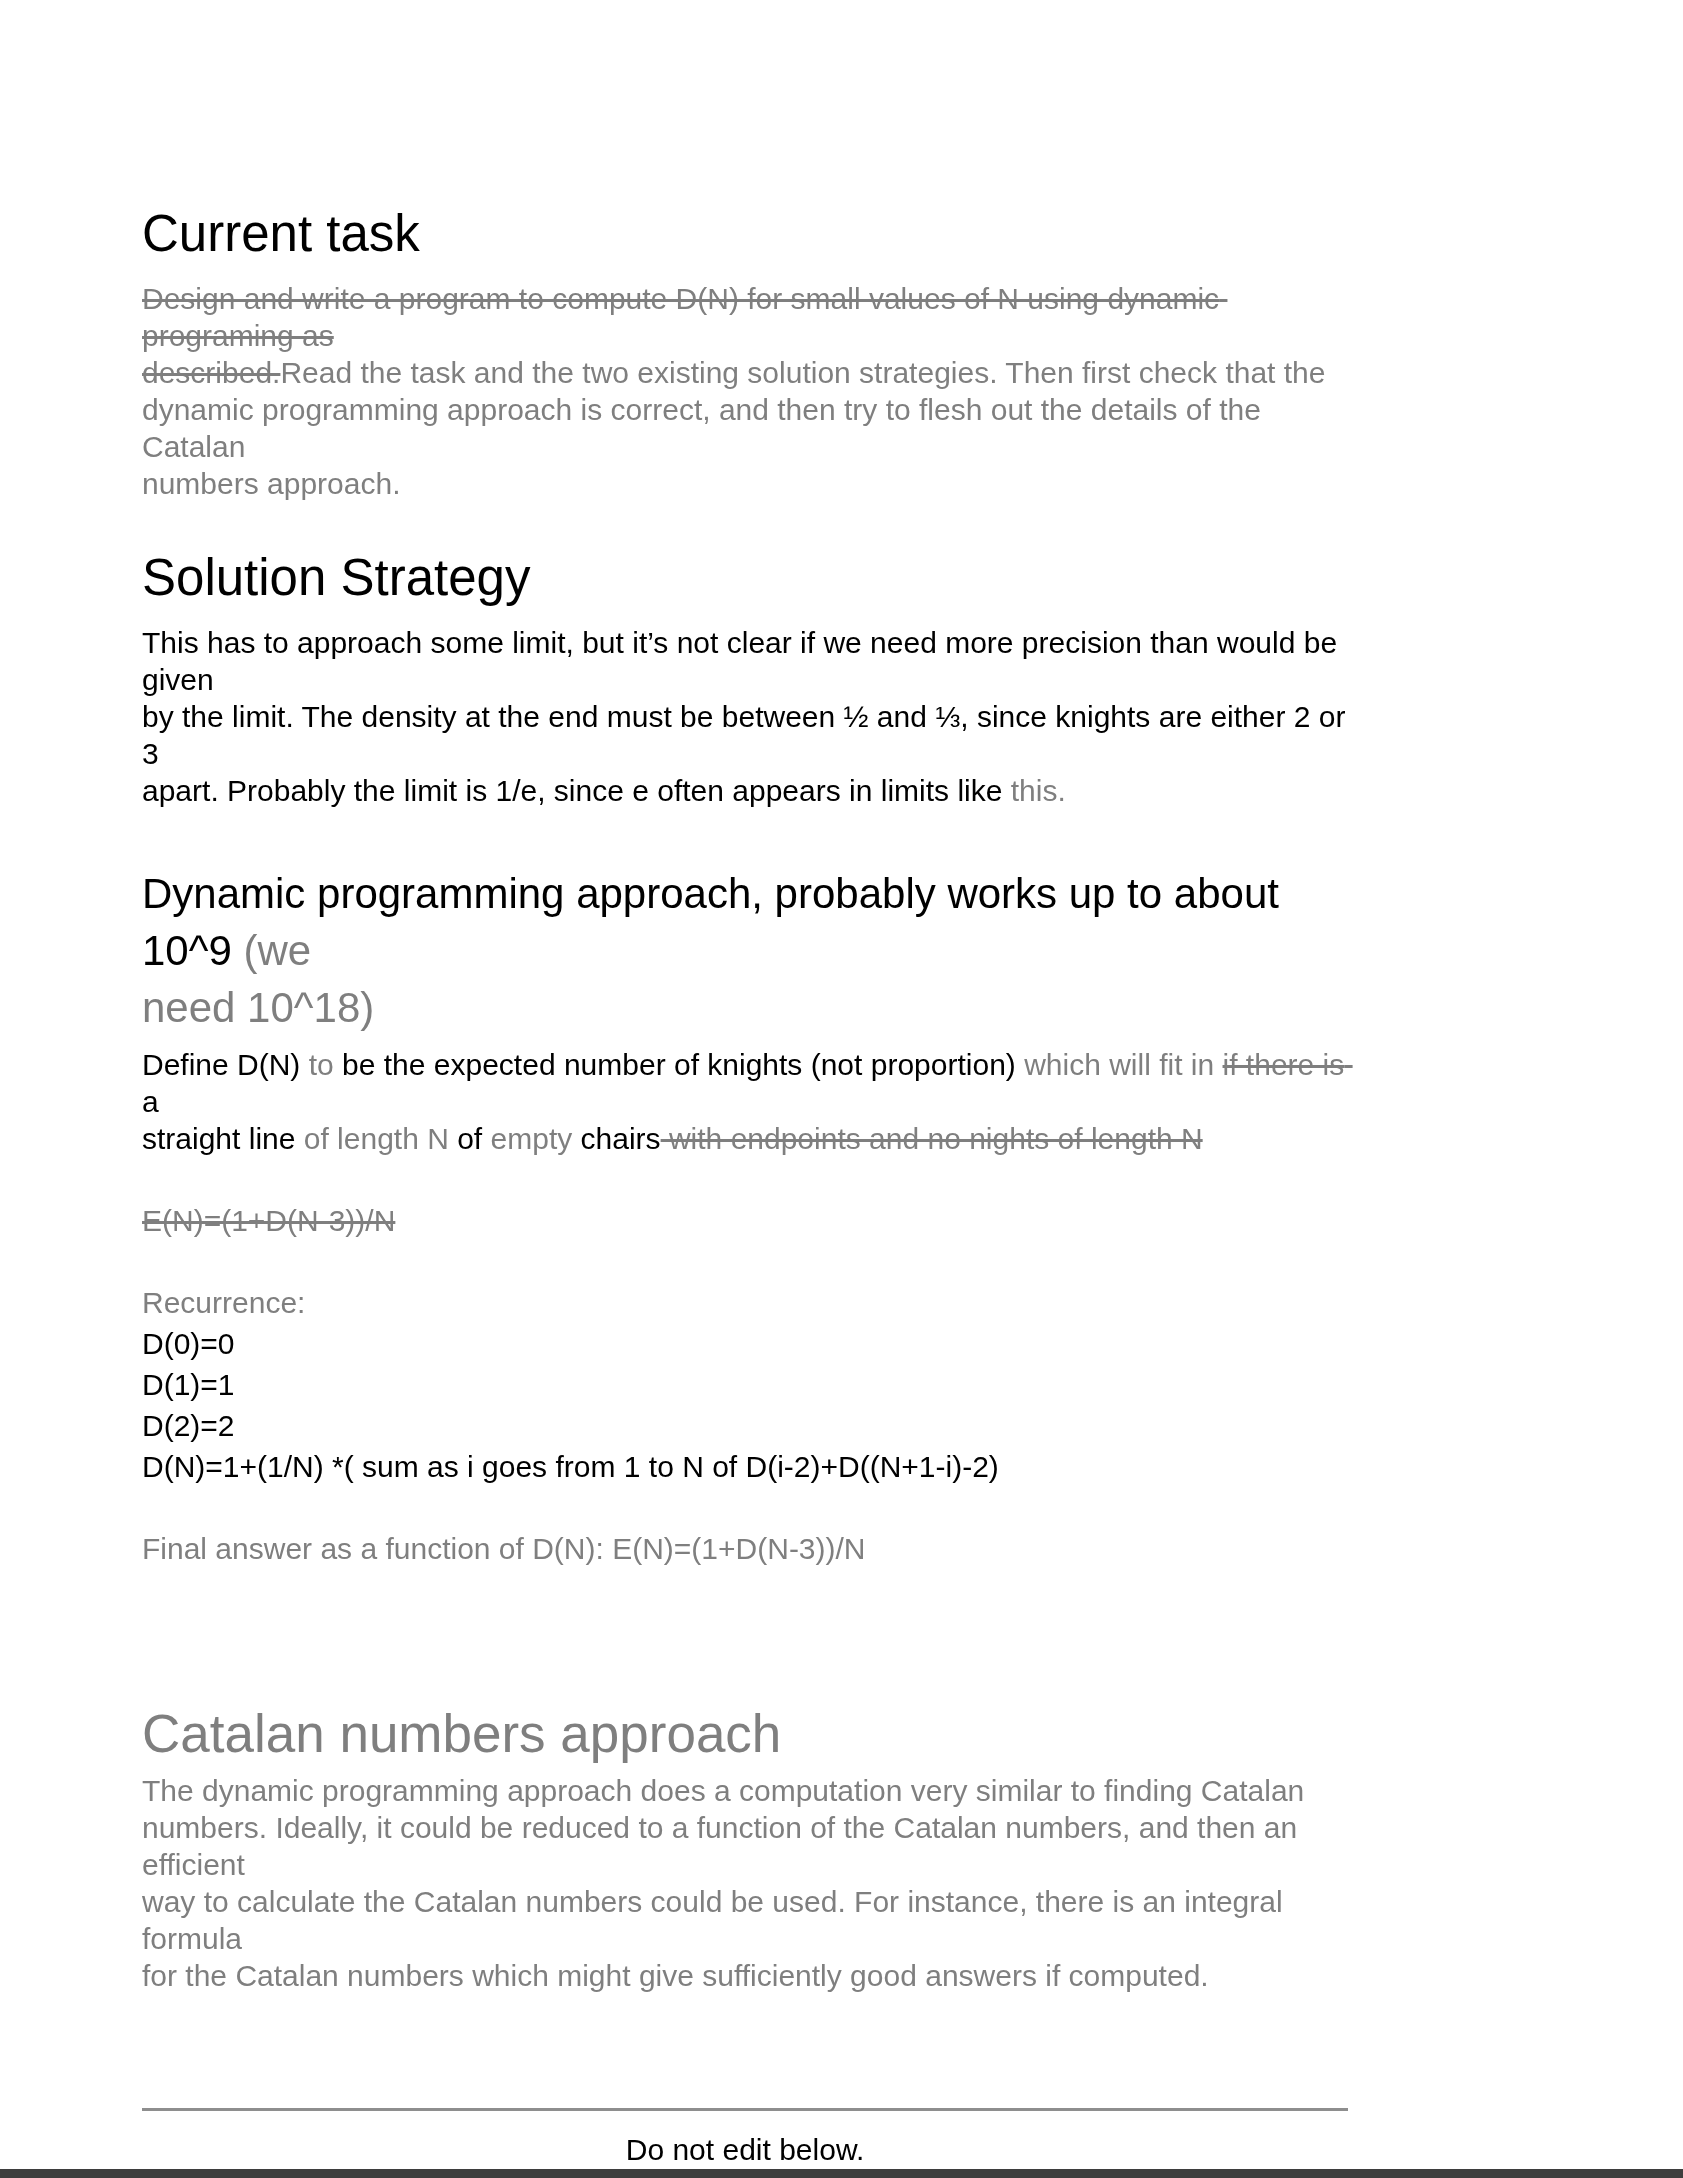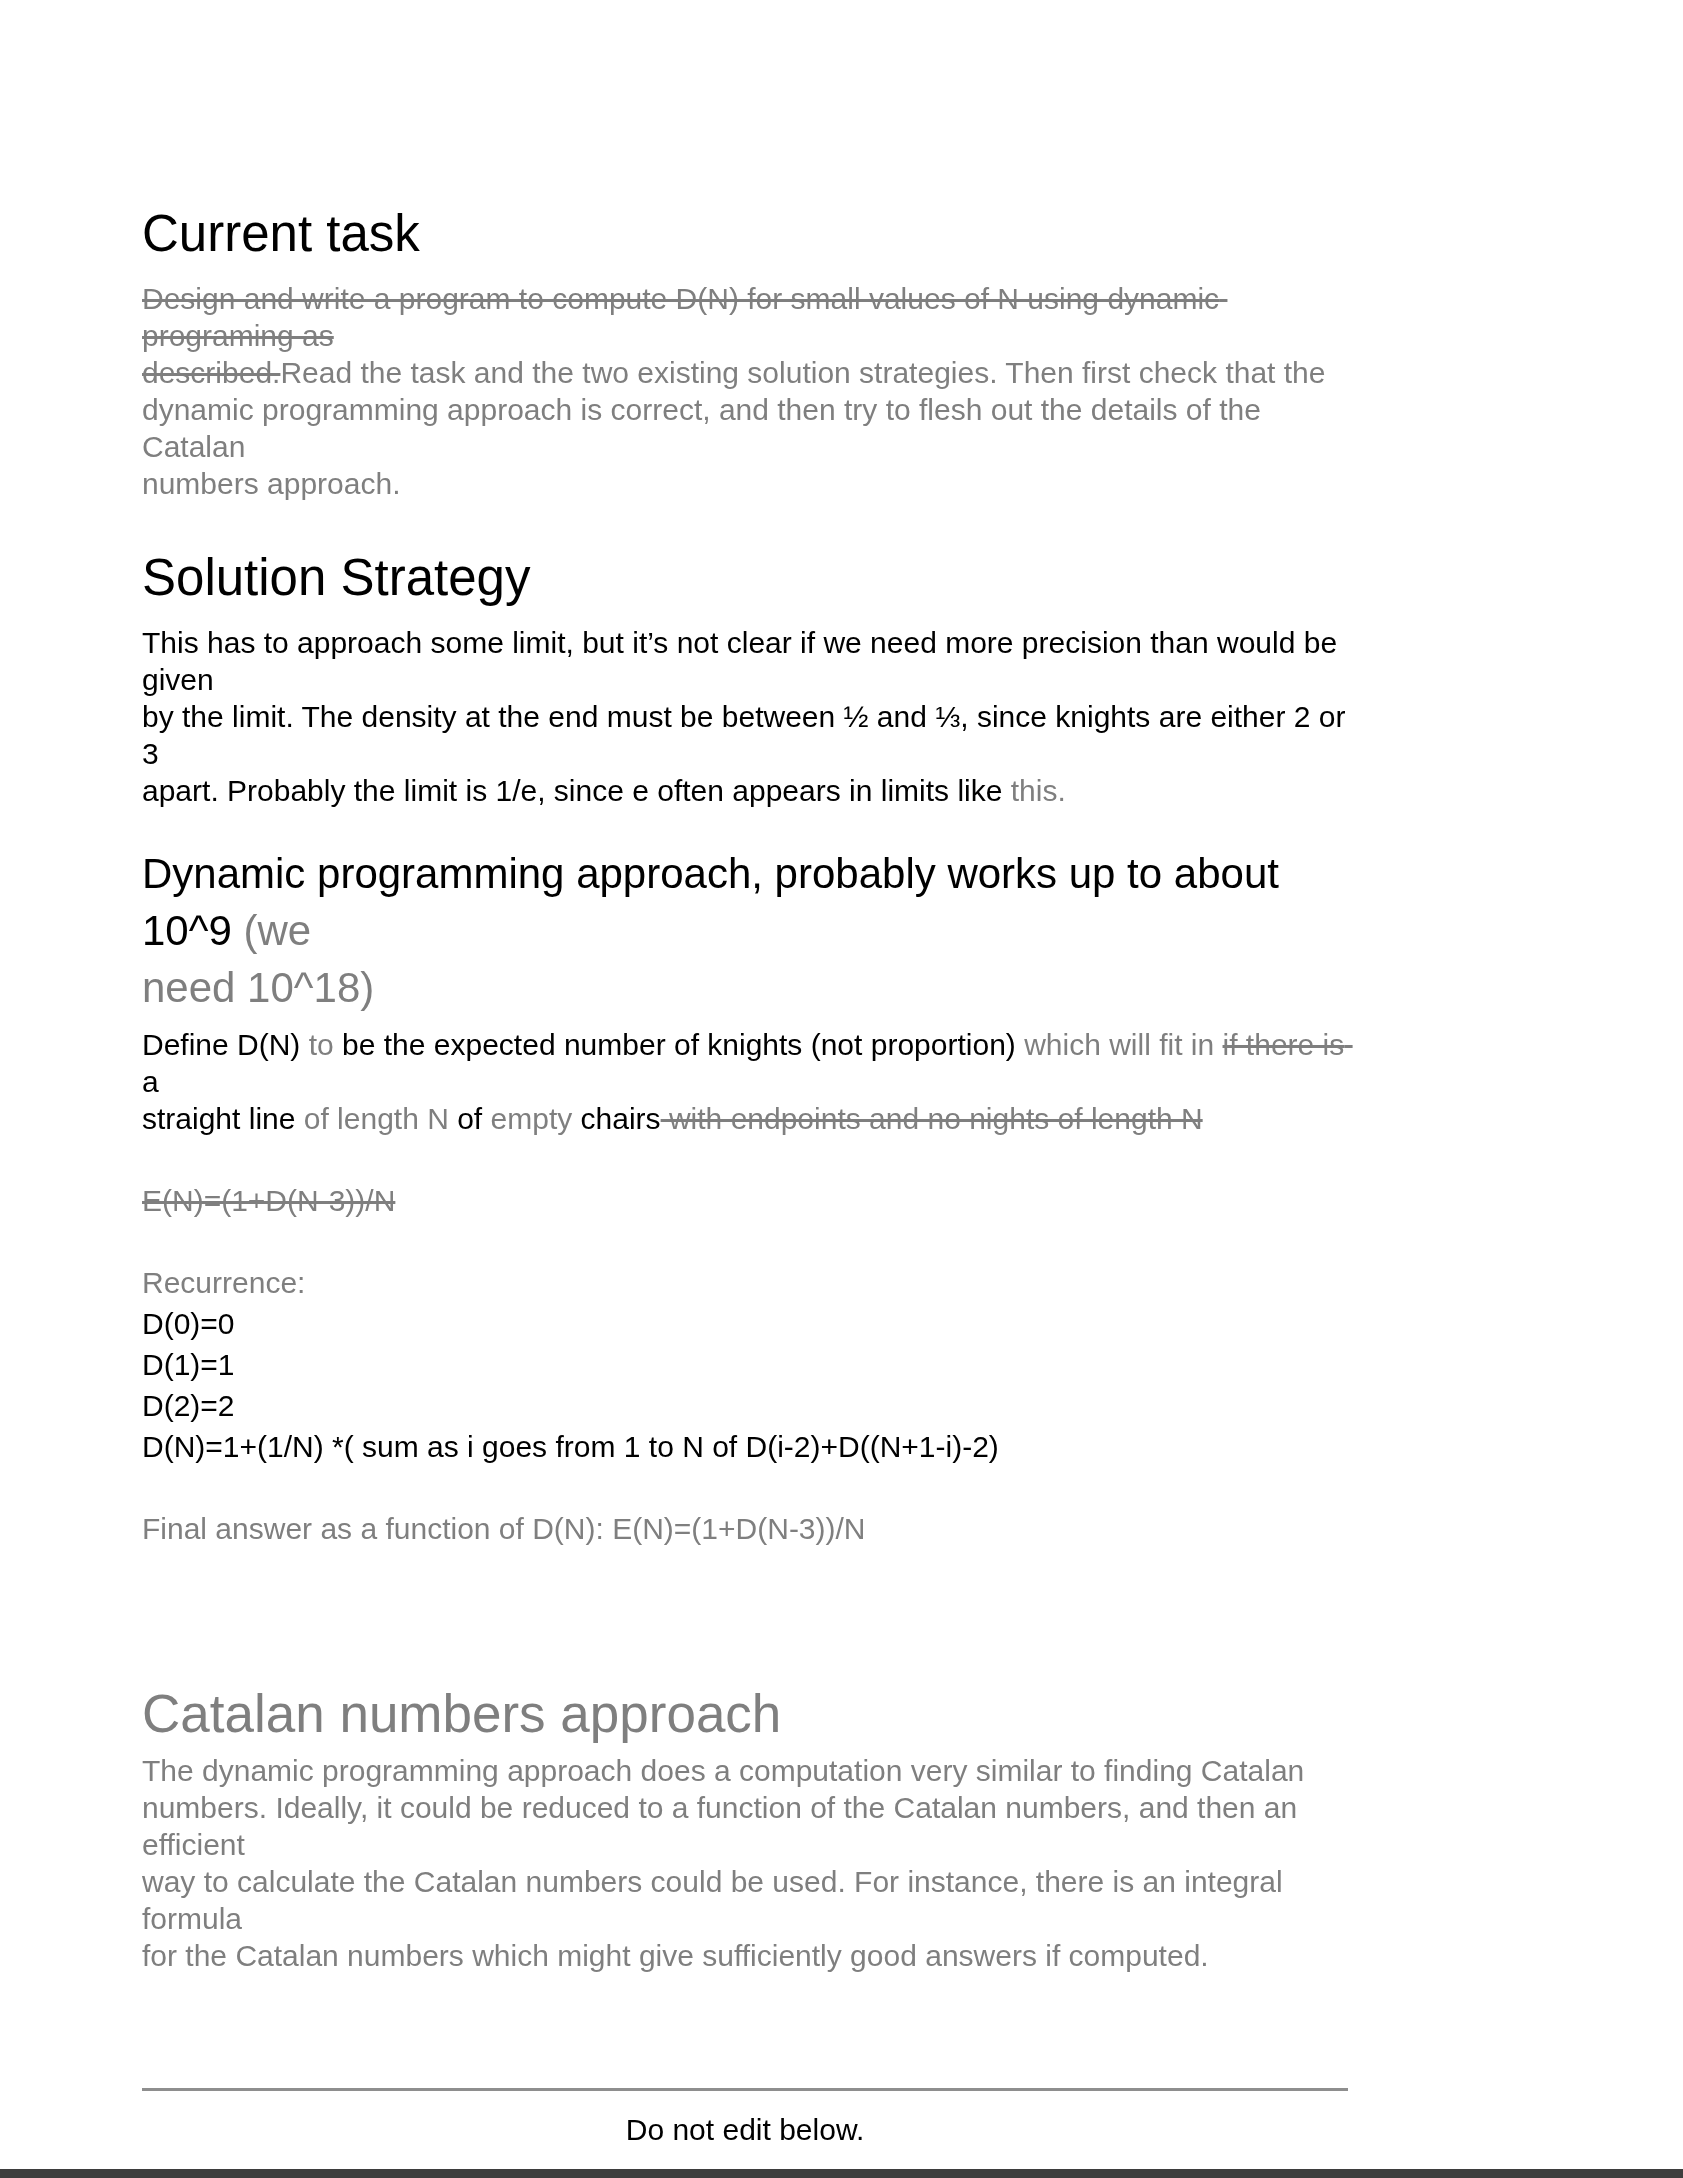--- a/index.html
+++ b/index.html
@@ -33,21 +33,21 @@
     line-height: 61px;
     font-weight: 400;
     margin: 45px 0 16px 0;
     color: #000000;
   }
   h1.first { margin-top: 0; }
   h2 {
     font-size: 42px;
     line-height: 57px;
     font-weight: 400;
-    margin: 36px 0 10px 0;
+    margin: 56px 0 10px 0;
     color: #000000;
   }
   h3 {
     font-size: 53px;
     line-height: 48px;
     font-weight: 400;
     margin: 102px 0 14px 0;
     color: var(--gray, #7f7f7f);
   }
   .blank { height: 41px; }

